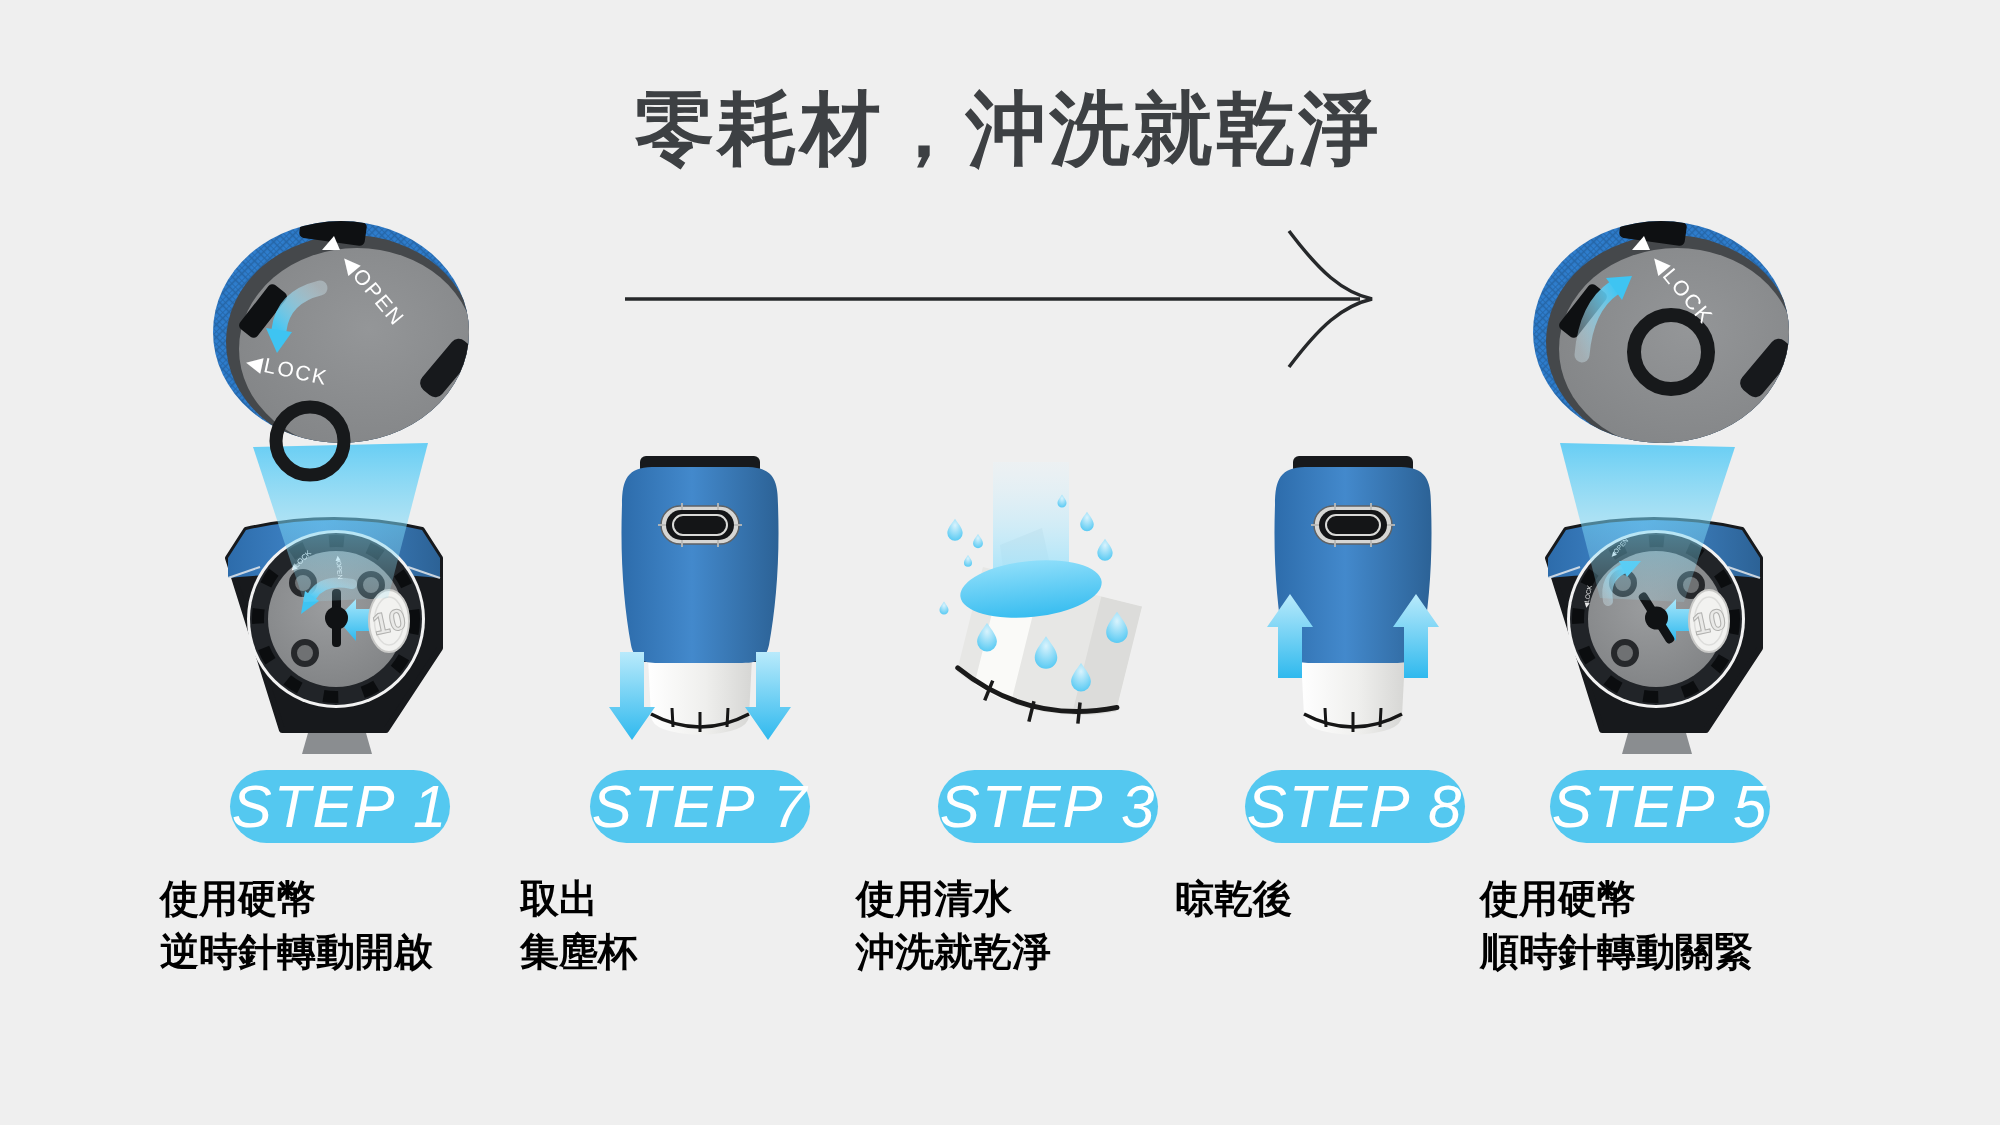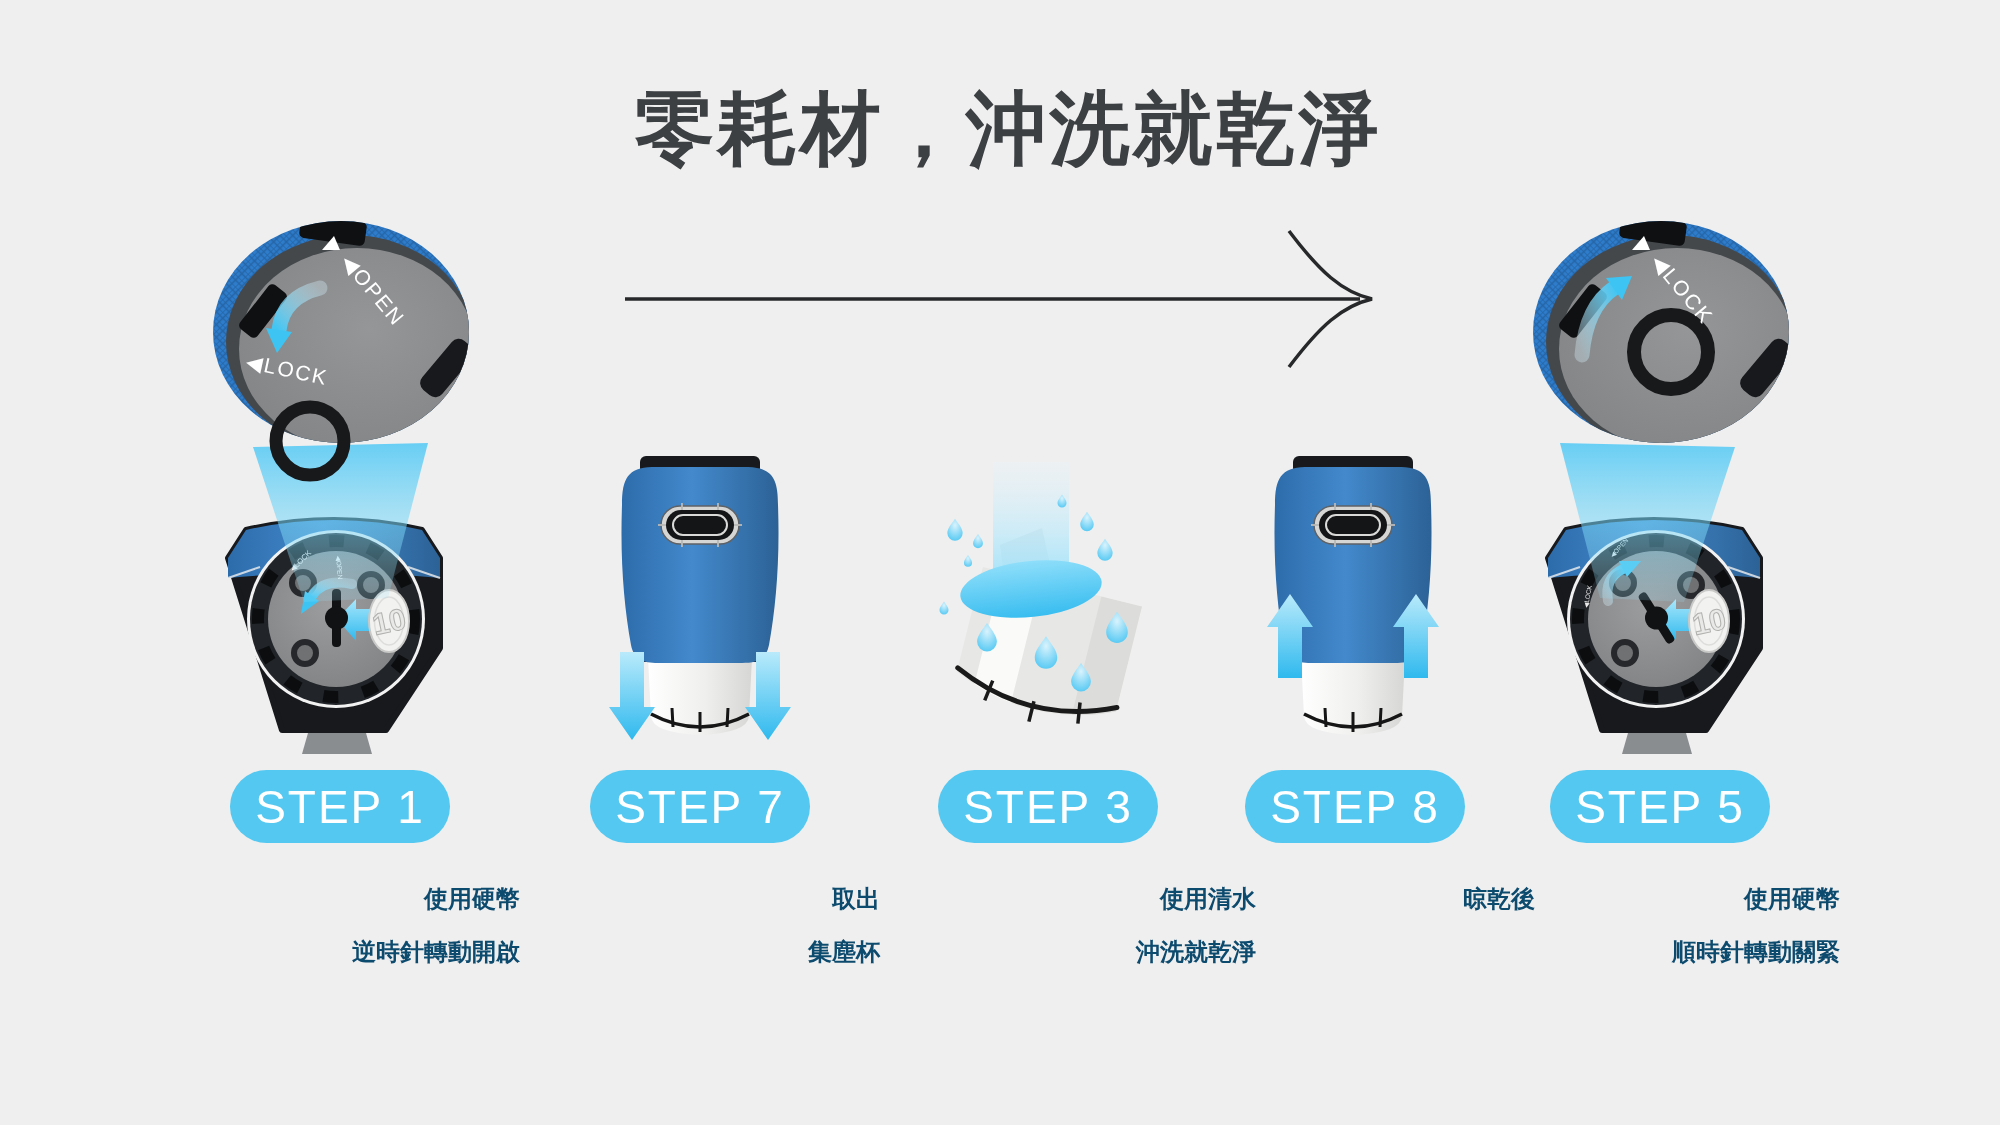--- a/index.html
+++ b/index.html
@@ -3,23 +3,23 @@
 <meta charset="utf-8">
 <style>
   html,body{margin:0;padding:0;background:#dcdcdc;}
   .canvas{position:relative;width:2000px;height:1125px;background:#efefef;overflow:hidden;
           font-family:"Liberation Sans",sans-serif;}
   .art{position:absolute;left:0;top:0;}
   .title{position:absolute;top:68px;left:0;width:100%;text-align:center;
          font-size:80px;font-weight:800;color:#3d4043;letter-spacing:3px;margin:8px;}
   .pill{position:absolute;top:770px;width:220px;height:73px;border-radius:37px;
         background:#54c8f0;color:#ffffff;display:flex;align-items:center;justify-content:center;
-        font-size:46px;font-weight:300;letter-spacing:2px;}
-  .caption{position:absolute;top:872px;width:360px;text-align:right;
-           font-size:24px;font-weight:700;color:#0c4a6e;line-height:53px;}
+        font-size:60px;font-weight:300;letter-spacing:2px;font-style:italic;}
+  .caption{position:absolute;top:872px;width:360px;text-align:left;
+           font-size:39px;font-weight:700;color:#000000;line-height:53px;}
   .caption div{white-space:nowrap;}
 </style>
 </head>
 <body>
 
 <div class="canvas">
 
 <svg class="art" width="2000" height="1125" viewBox="0 0 2000 1125">
   <defs>
     <linearGradient id="cyanV" x1="0" y1="0" x2="0" y2="1">
@@ -233,21 +233,21 @@
 <div class="pill" style="left:1550px">STEP 5</div>
 
 <div class="caption" style="left:160px">
   <div>使用硬幣</div>
   <div>逆時針轉動開啟</div>
 </div>
 <div class="caption" style="left:520px">
   <div>取出</div>
   <div>集塵杯</div>
 </div>
-<div class="caption" style="left:896px">
+<div class="caption" style="left:856px">
   <div>使用清水</div>
   <div>沖洗就乾淨</div>
 </div>
 <div class="caption" style="left:1175px">
   <div>晾乾後</div>
 </div>
 <div class="caption" style="left:1480px">
   <div>使用硬幣</div>
   <div>順時針轉動關緊</div>
 </div>

